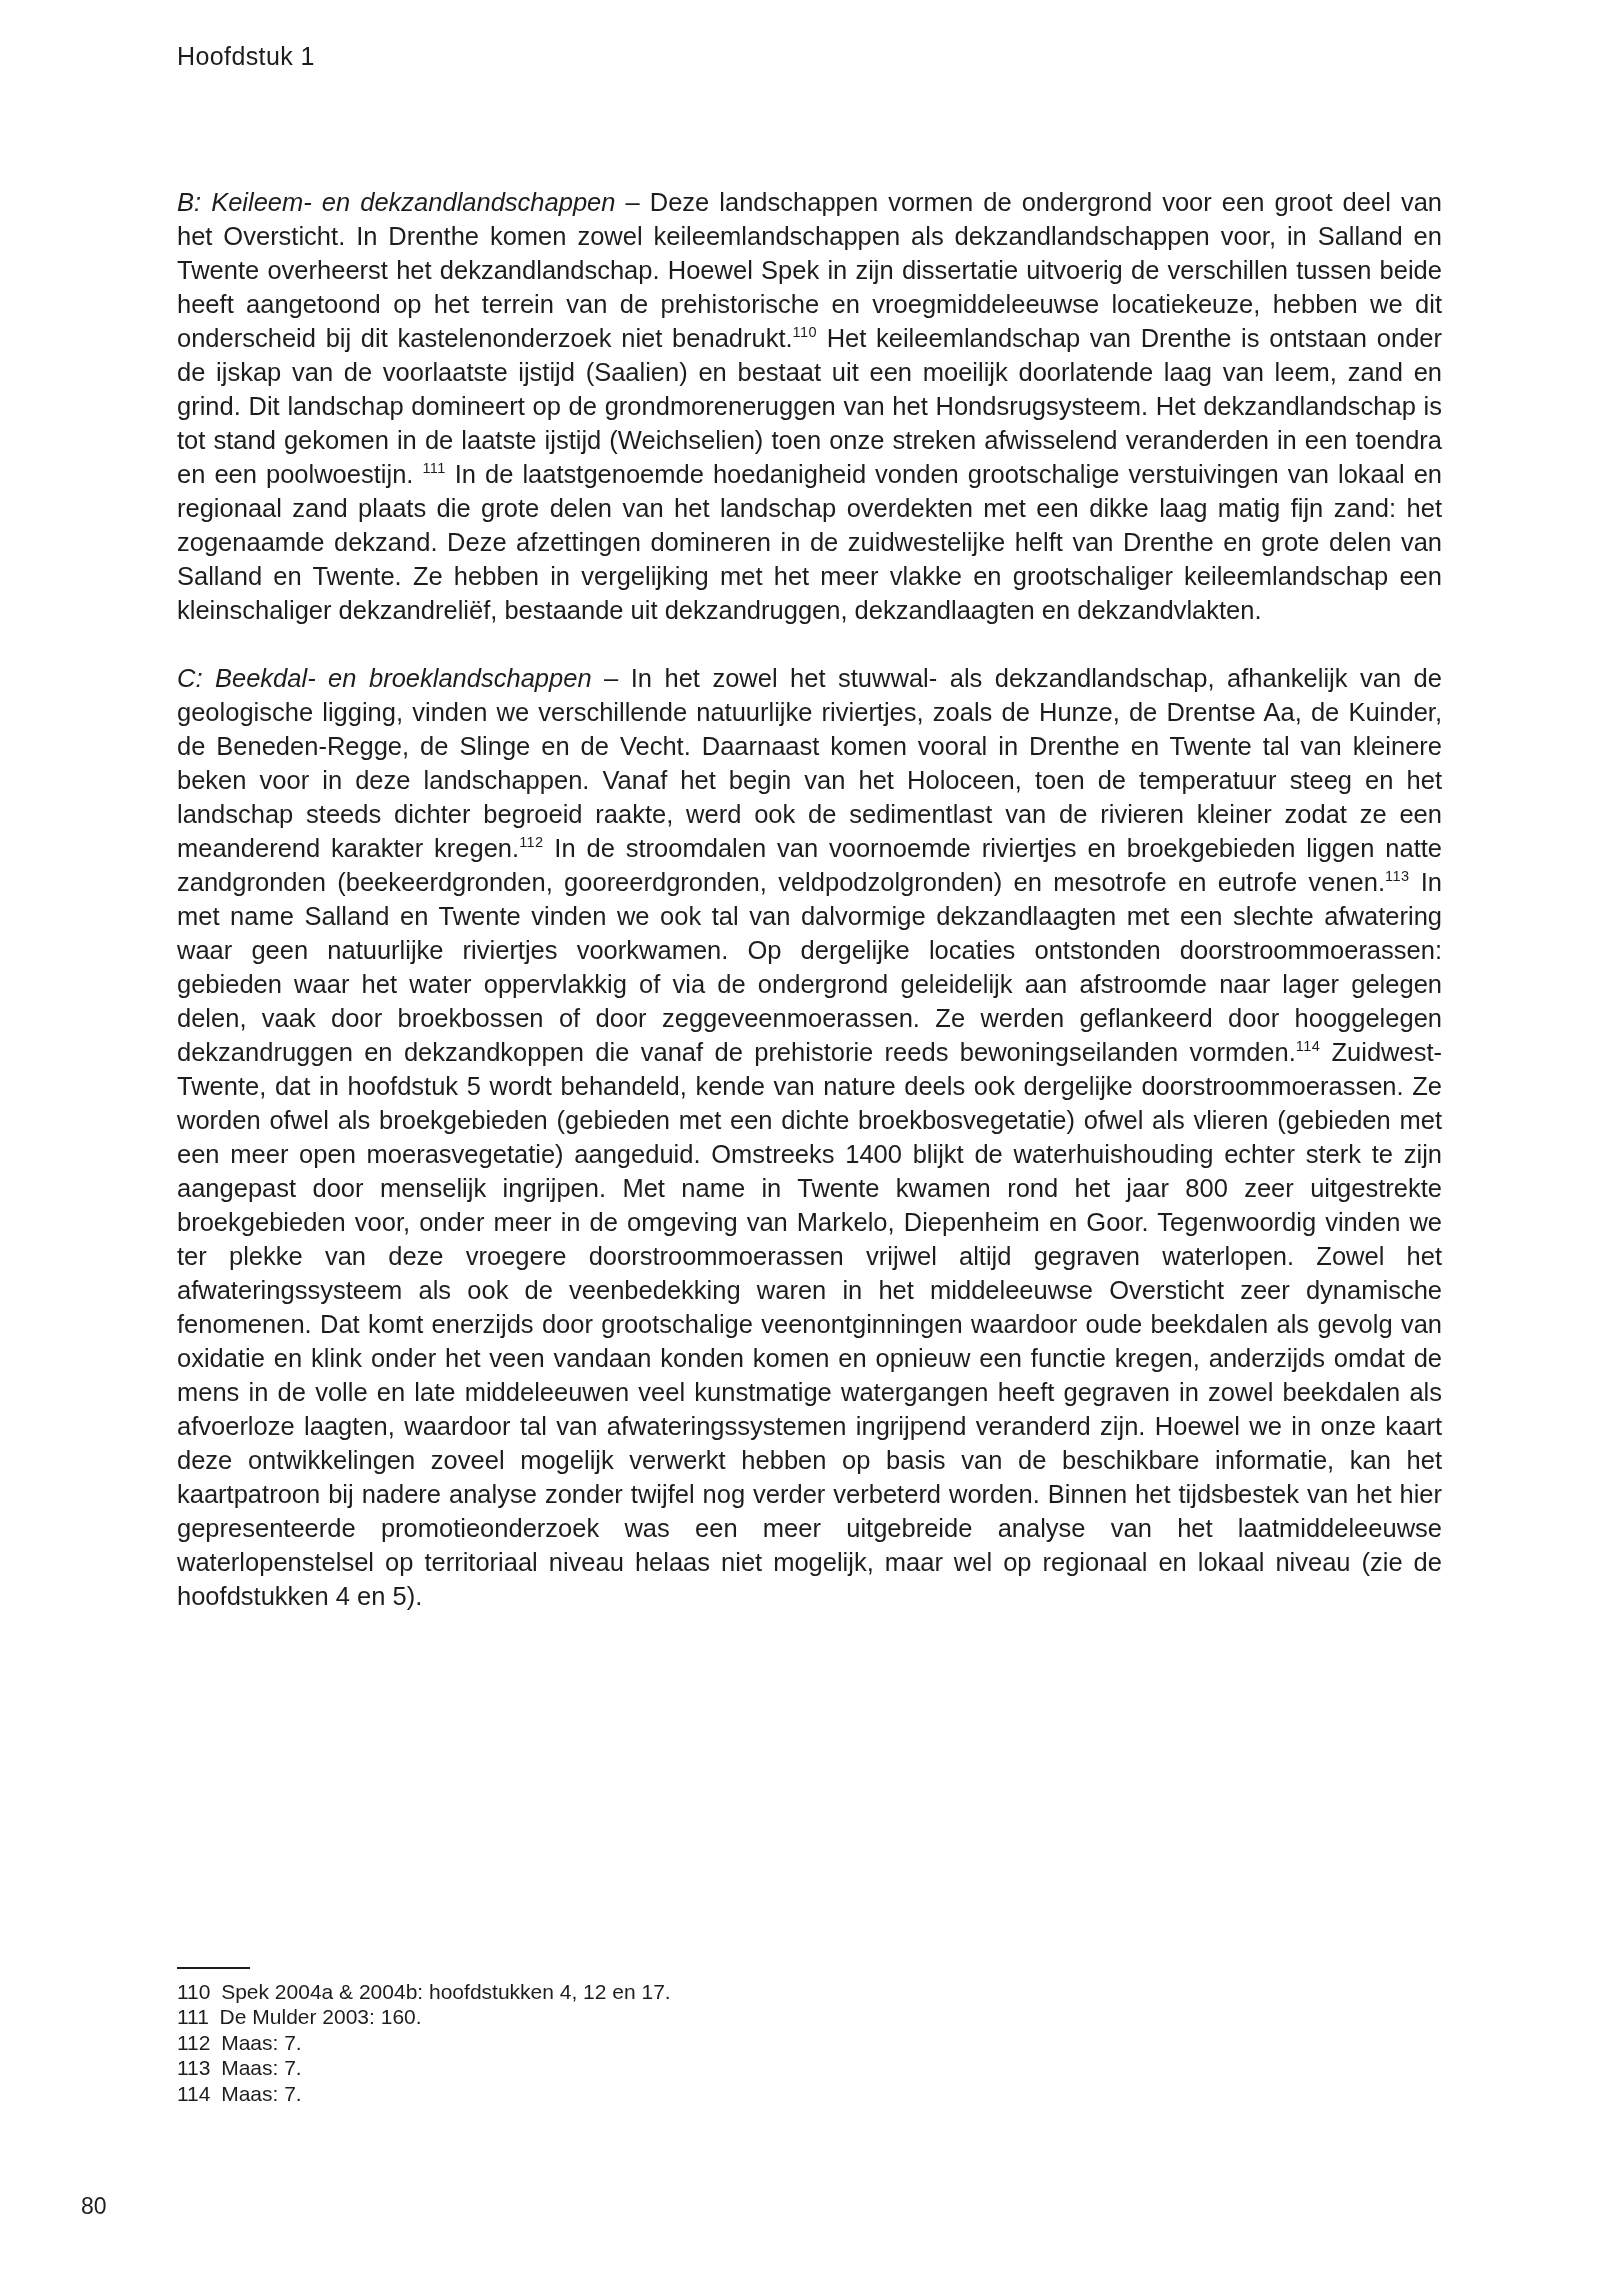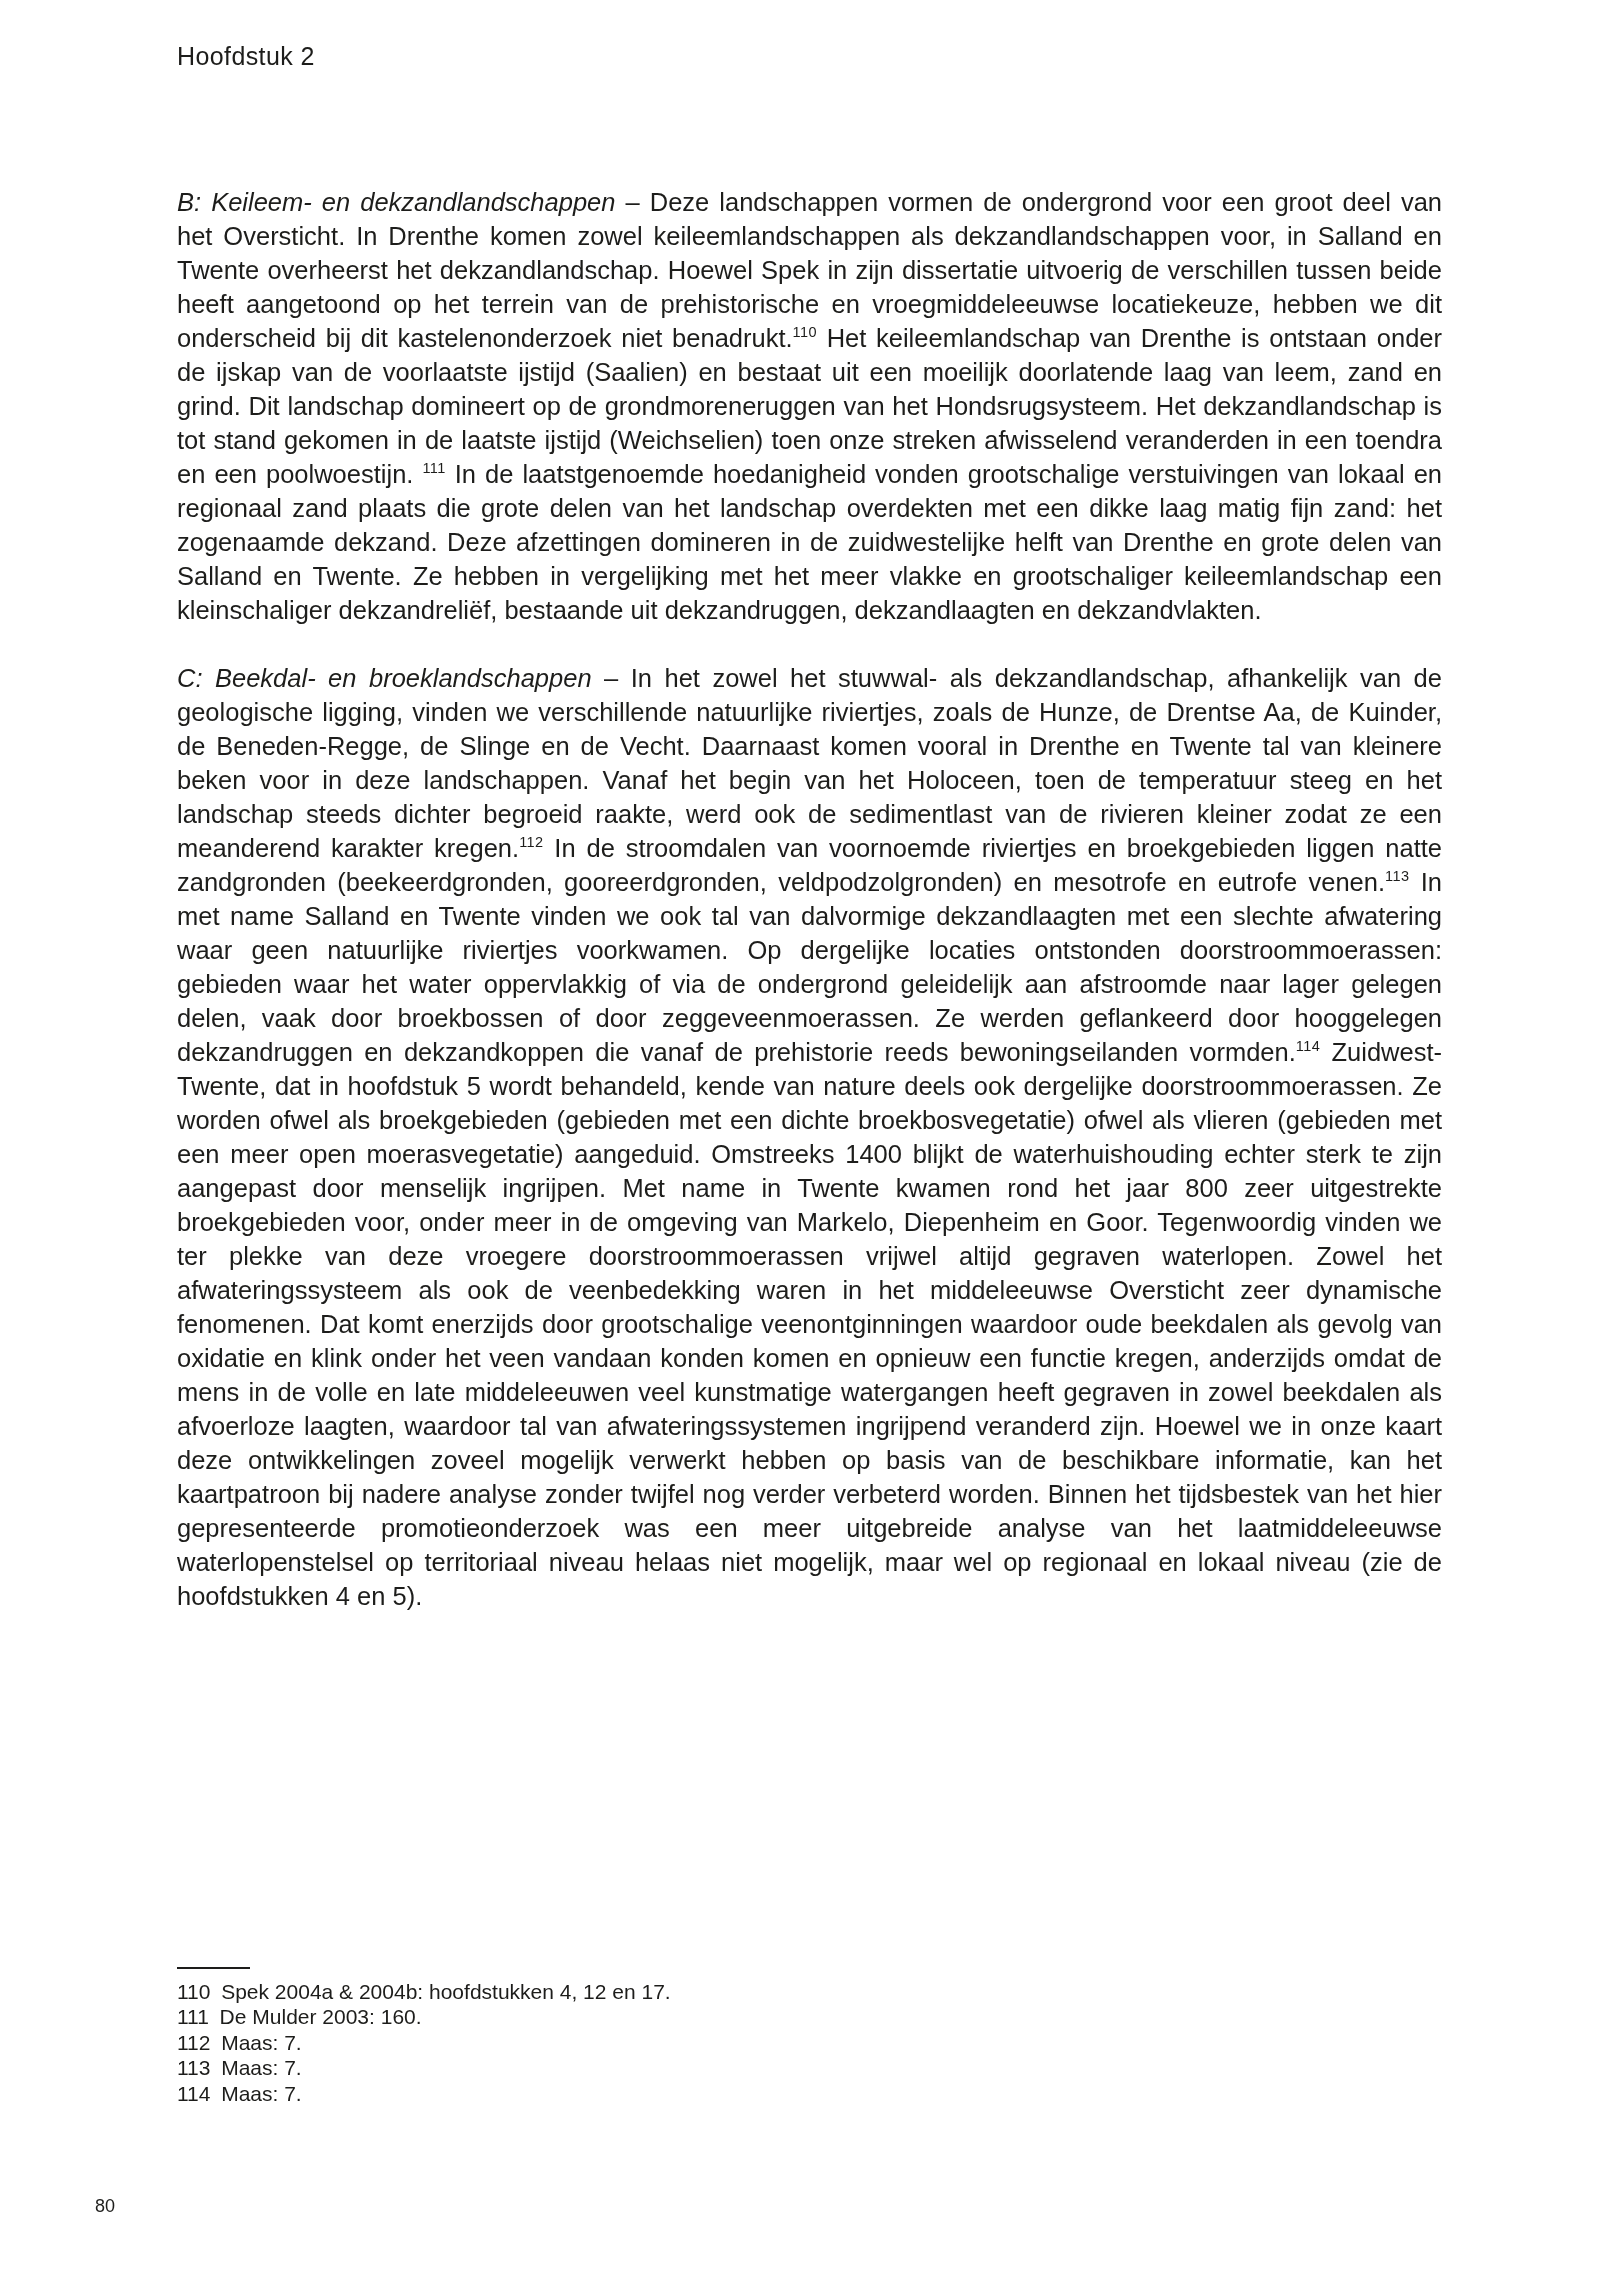--- a/index.html
+++ b/index.html
@@ -53,30 +53,30 @@
   }
   .footnote {
     display:flex;
     font-size:21px;
     line-height:25.6px;
   }
   .fn-num { flex:none; margin-right:10.7px; }
   .fn-text { flex:1; }
   .page-number {
     position:absolute;
-    left:95px; top:2190px;
-    font-size:18px;
+    left:81px; top:2190px;
+    font-size:23px;
     line-height:33px;
   }
 </style>
 </head>
 <body>
 
 <div class="page">
-  <div class="running-header">Hoofdstuk 2</div>
+  <div class="running-header">Hoofdstuk 1</div>
 
   <div class="body-text">
       <p class="para"><span class="italic">B: Keileem- en dekzandlandschappen</span><span> – Deze landschappen vormen de ondergrond voor een groot deel van het Oversticht. In Drenthe komen zowel keileemlandschappen als dekzandlandschappen voor, in Salland en Twente overheerst het dekzandlandschap. Hoewel Spek in zijn dissertatie uitvoerig de verschillen tussen beide heeft aangetoond op het terrein van de prehistorische en vroegmiddeleeuwse locatiekeuze, hebben we dit onderscheid bij dit kastelenonderzoek niet benadrukt.</span><sup class="fn-ref">110</sup><span> Het keileemlandschap van Drenthe is ontstaan onder de ijskap van de voorlaatste ijstijd (Saalien) en bestaat uit een moeilijk doorlatende laag van leem, zand en grind. Dit landschap domineert op de grondmoreneruggen van het Hondsrugsysteem. Het dekzandlandschap is tot stand gekomen in de laatste ijstijd (Weichselien) toen onze streken afwisselend veranderden in een toendra en een poolwoestijn. </span><sup class="fn-ref">111</sup><span> In de laatstgenoemde hoedanigheid vonden grootschalige verstuivingen van lokaal en regionaal zand plaats die grote delen van het landschap overdekten met een dikke laag matig fijn zand: het zogenaamde dekzand. Deze afzettingen domineren in de zuidwestelijke helft van Drenthe en grote delen van Salland en Twente. Ze hebben in vergelijking met het meer vlakke en grootschaliger keileemlandschap een kleinschaliger dekzandreliëf, bestaande uit dekzandruggen, dekzandlaagten en dekzandvlakten.</span></p>
       <p class="para"><span class="italic">C: Beekdal- en broeklandschappen</span><span> – In het zowel het stuwwal- als dekzandlandschap, afhankelijk van de geologische ligging, vinden we verschillende natuurlijke riviertjes, zoals de Hunze, de Drentse Aa, de Kuinder, de Beneden-Regge, de Slinge en de Vecht. Daarnaast komen vooral in Drenthe en Twente tal van kleinere beken voor in deze landschappen. Vanaf het begin van het Holoceen, toen de temperatuur steeg en het landschap steeds dichter begroeid raakte, werd ook de sedimentlast van de rivieren kleiner zodat ze een meanderend karakter kregen.</span><sup class="fn-ref">112</sup><span> In de stroomdalen van voornoemde riviertjes en broekgebieden liggen natte zandgronden (beekeerdgronden, gooreerdgronden, veldpodzolgronden) en mesotrofe en eutrofe venen.</span><sup class="fn-ref">113</sup><span> In met name Salland en Twente vinden we ook tal van dalvormige dekzandlaagten met een slechte afwatering waar geen natuurlijke riviertjes voorkwamen. Op dergelijke locaties ontstonden doorstroommoerassen: gebieden waar het water oppervlakkig of via de ondergrond geleidelijk aan afstroomde naar lager gelegen delen, vaak door broekbossen of door zeggeveenmoerassen. Ze werden geflankeerd door hooggelegen dekzandruggen en dekzandkoppen die vanaf de prehistorie reeds bewoningseilanden vormden.</span><sup class="fn-ref">114</sup><span> Zuidwest-Twente, dat in hoofdstuk 5 wordt behandeld, kende van nature deels ook dergelijke doorstroommoerassen. Ze worden ofwel als broekgebieden (gebieden met een dichte broekbosvegetatie) ofwel als vlieren (gebieden met een meer open moerasvegetatie) aangeduid. Omstreeks 1400 blijkt de waterhuishouding echter sterk te zijn aangepast door menselijk ingrijpen. Met name in Twente kwamen rond het jaar 800 zeer uitgestrekte broekgebieden voor, onder meer in de omgeving van Markelo, Diepenheim en Goor. Tegenwoordig vinden we ter plekke van deze vroegere doorstroommoerassen vrijwel altijd gegraven waterlopen. Zowel het afwateringssysteem als ook de veenbedekking waren in het middeleeuwse Oversticht zeer dynamische fenomenen. Dat komt enerzijds door grootschalige veenontginningen waardoor oude beekdalen als gevolg van oxidatie en klink onder het veen vandaan konden komen en opnieuw een functie kregen, anderzijds omdat de mens in de volle en late middeleeuwen veel kunstmatige watergangen heeft gegraven in zowel beekdalen als afvoerloze laagten, waardoor tal van afwateringssystemen ingrijpend veranderd zijn. Hoewel we in onze kaart deze ontwikkelingen zoveel mogelijk verwerkt hebben op basis van de beschikbare informatie, kan het kaartpatroon bij nadere analyse zonder twijfel nog verder verbeterd worden. Binnen het tijdsbestek van het hier gepresenteerde promotieonderzoek was een meer uitgebreide analyse van het laatmiddeleeuwse waterlopenstelsel op territoriaal niveau helaas niet mogelijk, maar wel op regionaal en lokaal niveau (zie de hoofdstukken 4 en 5).</span></p>
     </div>
 
   <div class="footnotes">
     <div class="fn-rule"></div>
     <div>
         <div class="footnote">

